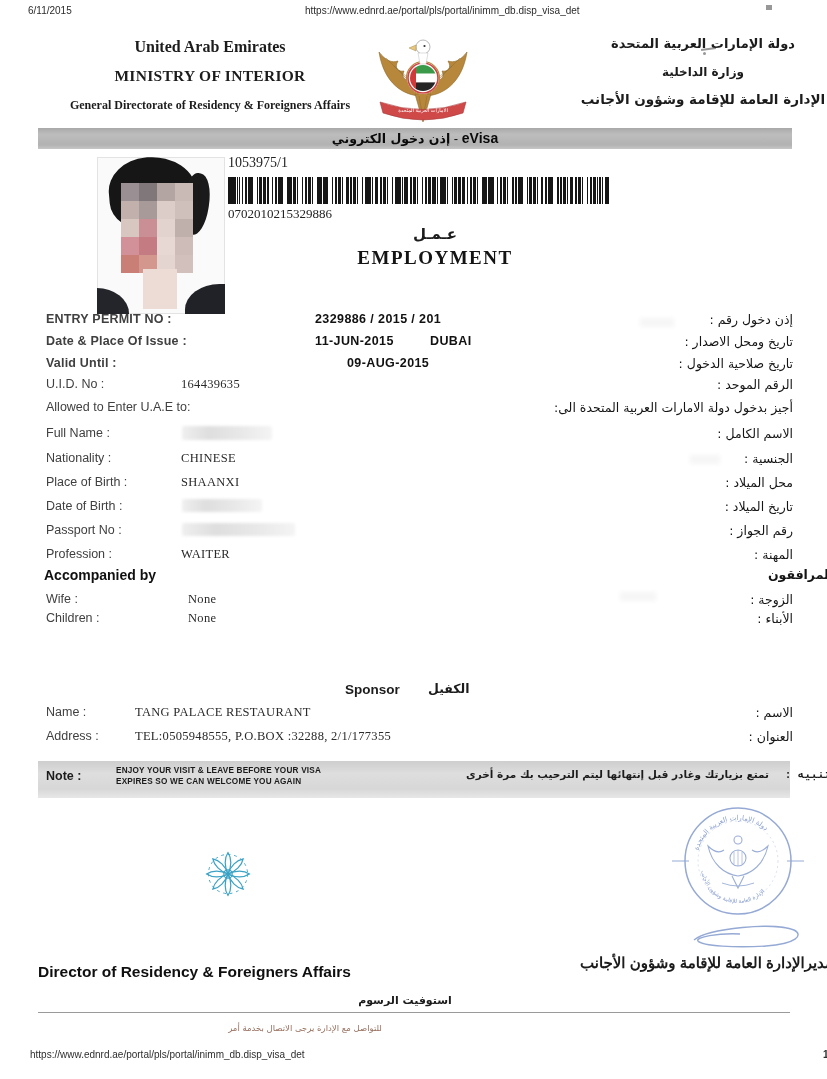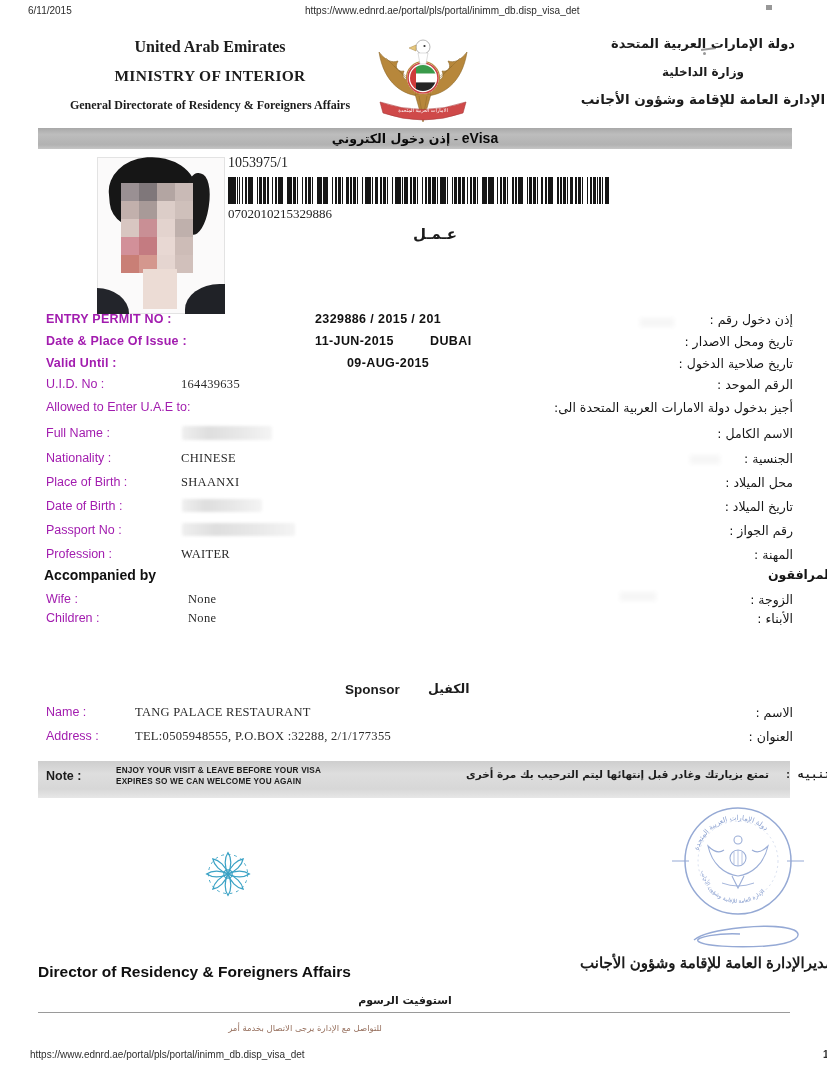--- a/index.html
+++ b/index.html
@@ -41,21 +41,21 @@
     background-image:
       repeating-linear-gradient(90deg,#161616 0 2px,transparent 2px 3px,#161616 3px 6px,transparent 6px 7px,#161616 7px 8px,transparent 8px 12px,#161616 12px 13px,transparent 13px 15px),
       repeating-linear-gradient(90deg,#161616 0 3px,transparent 3px 9px,#161616 9px 10px,transparent 10px 21px,#161616 21px 23px,transparent 23px 29px);}
   .bcnum{left:228px;top:206px;font-family:"Liberation Serif",serif;font-size:13px;color:#222;}
 
   .vtype-ar{left:335px;top:225px;width:200px;text-align:center;font-weight:bold;font-size:15px;}
   .vtype-en{left:285px;top:247px;width:300px;text-align:center;font-family:"Liberation Serif",serif;font-weight:bold;font-size:19px;letter-spacing:1.5px;color:#141414;}
 
   
   .frow{position:absolute;left:0;width:827px;height:20px;}
-  .lab{position:absolute;left:46px;font-size:12.5px;color:#a21caf;}
+  .lab{position:absolute;left:46px;font-size:12.5px;color:#404040;}
   .lab.b{font-weight:bold;letter-spacing:.2px;}
   .bval{position:absolute;left:315px;font-weight:bold;font-size:12.5px;letter-spacing:.4px;color:#111;}
   .bval2{position:absolute;left:430px;font-weight:bold;font-size:12.5px;letter-spacing:.4px;color:#111;}
   .sval{position:absolute;left:181px;font-family:"Liberation Serif","DejaVu Serif",serif;font-size:12.5px;color:#2a2a2a;letter-spacing:.3px;}
   .aval{position:absolute;right:34px;font-size:12.5px;color:#151515;direction:rtl;unicode-bidi:isolate;font-family:"DejaVu Sans",sans-serif;}
   .sect{position:absolute;left:44px;font-weight:bold;font-size:14px;color:#101010;}
   .blur{position:absolute;background:linear-gradient(90deg,#efefef,#dedede 30%,#e8e8e8 65%,#f4f4f4);filter:blur(1.6px);border-radius:2px;height:13px;}
 
   .sponsor-ti{left:345px;top:682px;font-weight:bold;font-size:13.5px;}
   .sponsor-ar{left:428px;top:681px;font-size:12.5px;font-weight:bold;}
@@ -171,20 +171,21 @@
     <div class="neck"></div>
     <div class="sh-l"></div>
     <div class="sh-r"></div>
   </div>
 
   <div class="abs filenum">1053975/1</div>
   <div class="abs barcode"></div>
   <div class="abs bcnum">0702010215329886</div>
 
   <div class="abs vtype-ar ar">عـمـل</div>
+  <div class="abs vtype-en">EMPLOYMENT</div>
 
   <div class="frow" style="top:312px">
     <span class="lab b">ENTRY PERMIT NO :</span>
     <span class="bval">2329886 / 2015 / 201</span>
     <span class="aval">إذن دخول رقم :</span>
   </div>
   <div class="frow" style="top:334px">
     <span class="lab b">Date &amp; Place Of Issue :</span>
     <span class="bval">11-JUN-2015</span>
     <span class="bval2">DUBAI</span>

